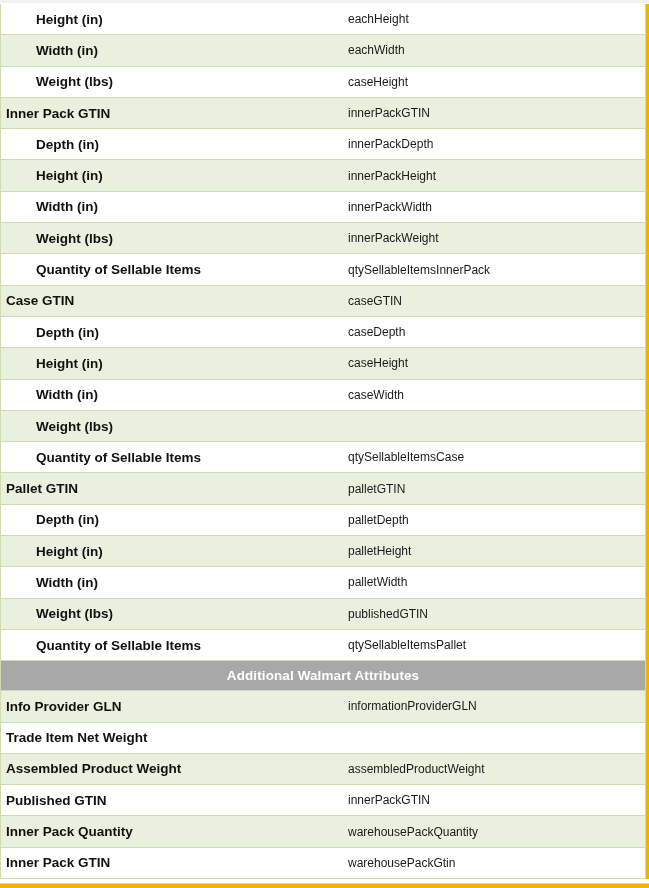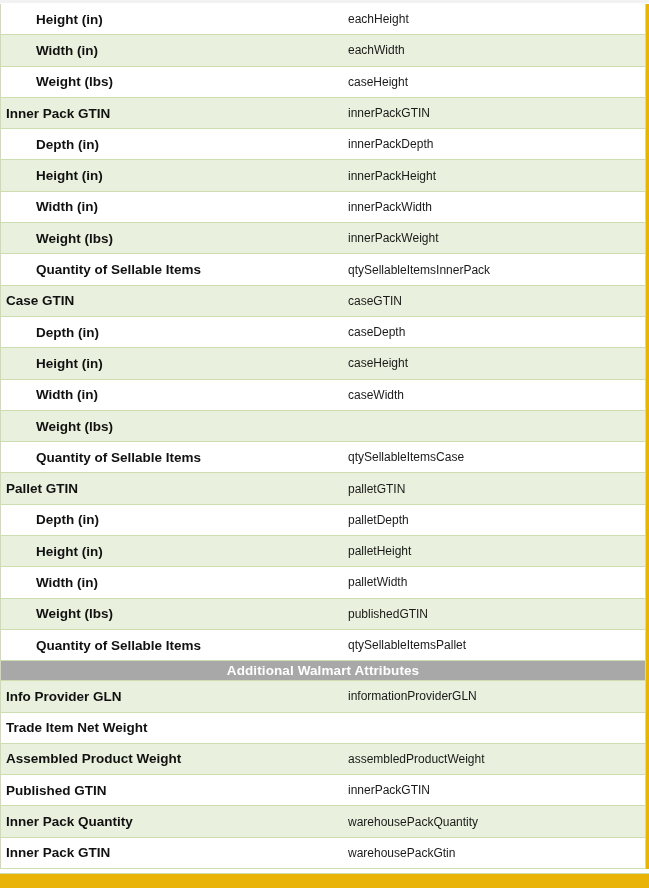--- a/index.html
+++ b/index.html
@@ -70,21 +70,21 @@
     flex: 1 1 auto;
     font-size: 12px;
     font-weight: normal;
     color: #1a1a1a;
     white-space: nowrap;
     overflow: hidden;
   }
 
   
   .section-header {
-    height: 20px;
+    height: 30px;
     box-sizing: border-box;
     background: #a8a8a8;
     color: #ffffff;
     font-size: 13.5px;
     font-weight: bold;
     display: flex;
     align-items: center;
     justify-content: center;
     text-align: center;
     border-bottom: 1px solid #cdddb0;

